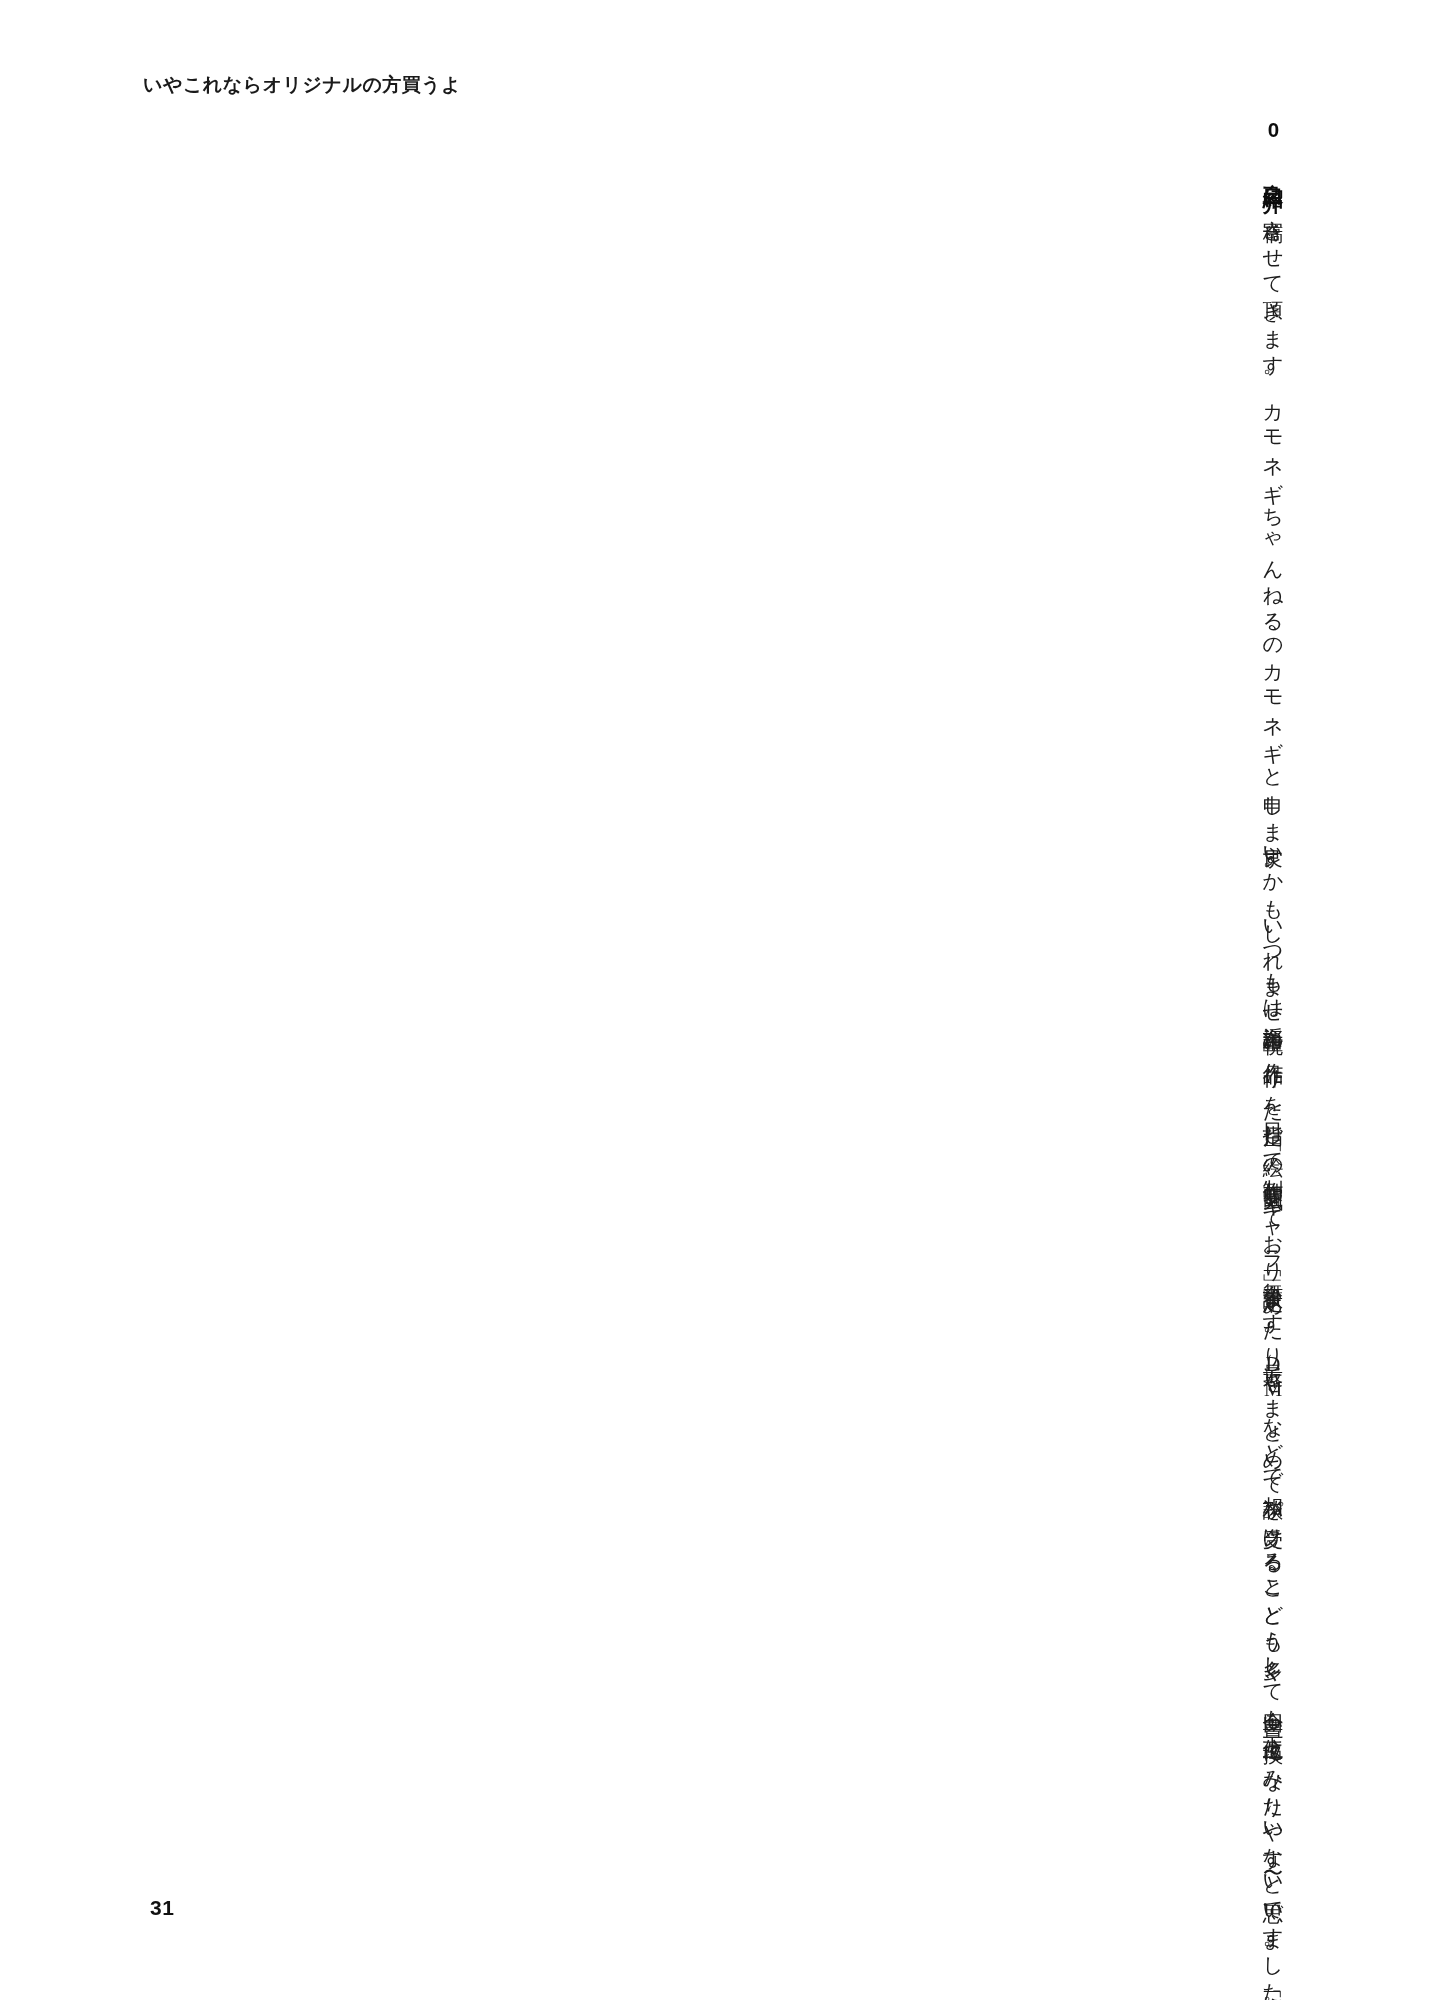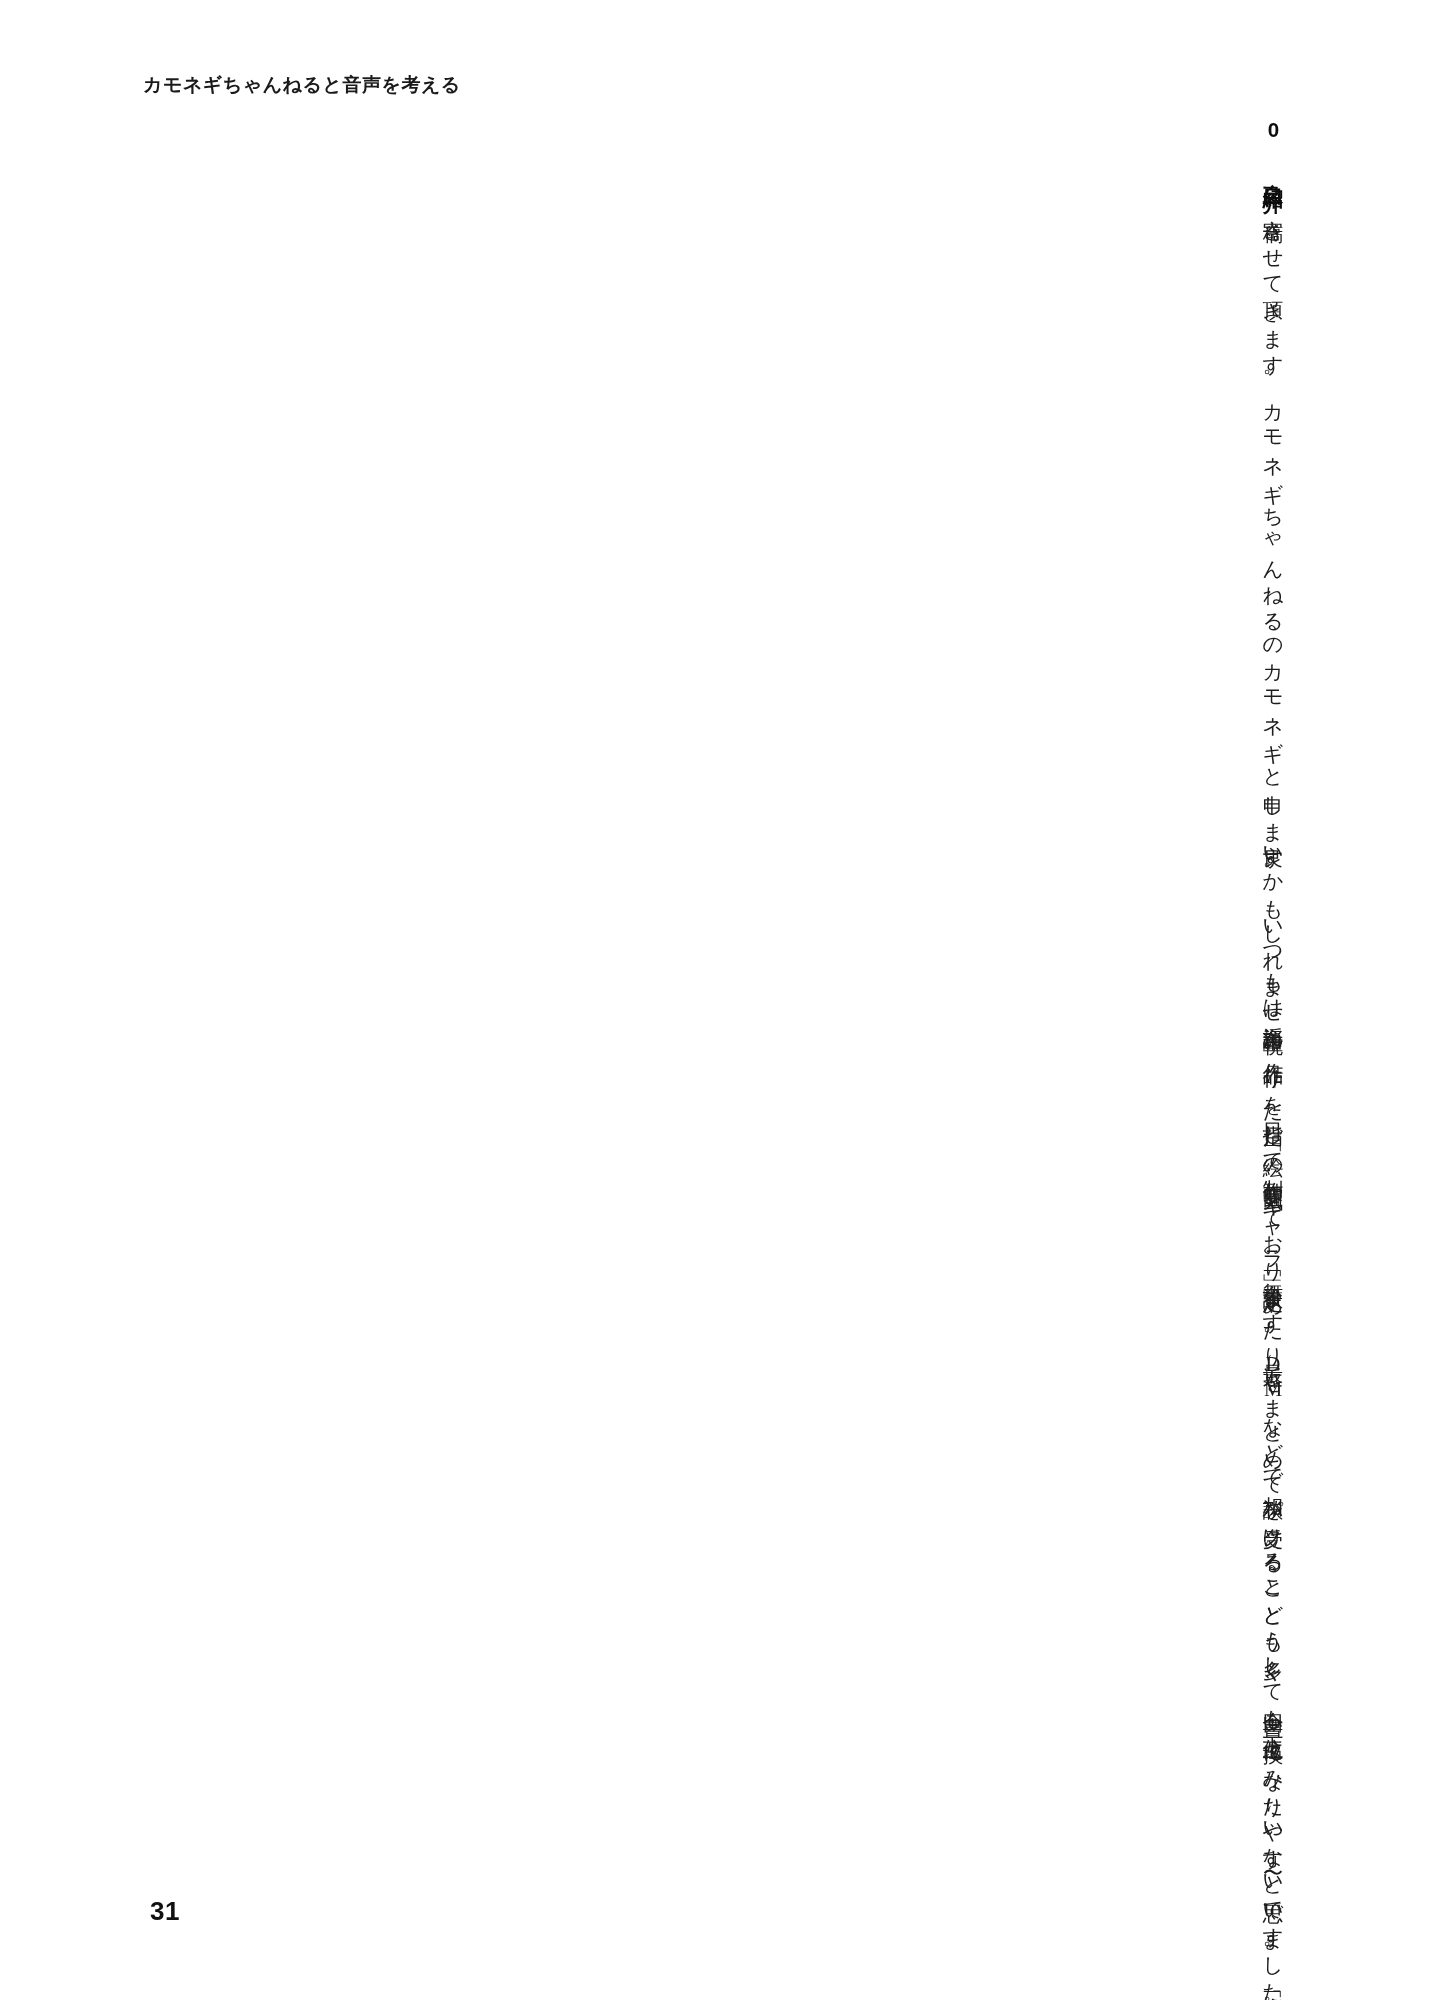--- a/index.html
+++ b/index.html
@@ -31,21 +31,21 @@
     white-space: nowrap;
   }
 
   
   .folio {
     position: absolute;
     left: 150px;
     top: 1896px;
     font-family: "Liberation Sans", "DejaVu Sans", sans-serif;
     font-weight: 700;
-    font-size: 26px;
+    font-size: 21px;
     color: #111;
     letter-spacing: 0.5px;
   }
 
   
   .block {
     position: absolute;
     writing-mode: vertical-rl;
     -webkit-writing-mode: vertical-rl;
     text-orientation: upright;
@@ -91,21 +91,21 @@
     letter-spacing: 3px;
     color: #0d0d0d;
   }
   .gap-m { width: 44px; }
 </style>
 </head>
 <body>
 
 <div id="page">
 
-  <div class="runhead">カモネギちゃんねると音声を考える</div>
+  <div class="runhead">いやこれならオリジナルの方買うよ</div>
 
   <div class="block" id="band-top">
       <div class="col heading">0　自己紹介</div>
       <div class="col gap-m"></div>
       <div class="col">　寄稿させて頂きます。カモネギちゃんねるのカモネギと申し</div>
       <div class="col">ます。</div>
       <div class="col">　いつもは淫語重視の作品作りを目指して制作しております。</div>
       <div class="col">最近DMなどで相談を受けることも多く、今回書いてみたい</div>
       <div class="col">な〜と思いました。</div>
       <div class="col gap-m"></div>

